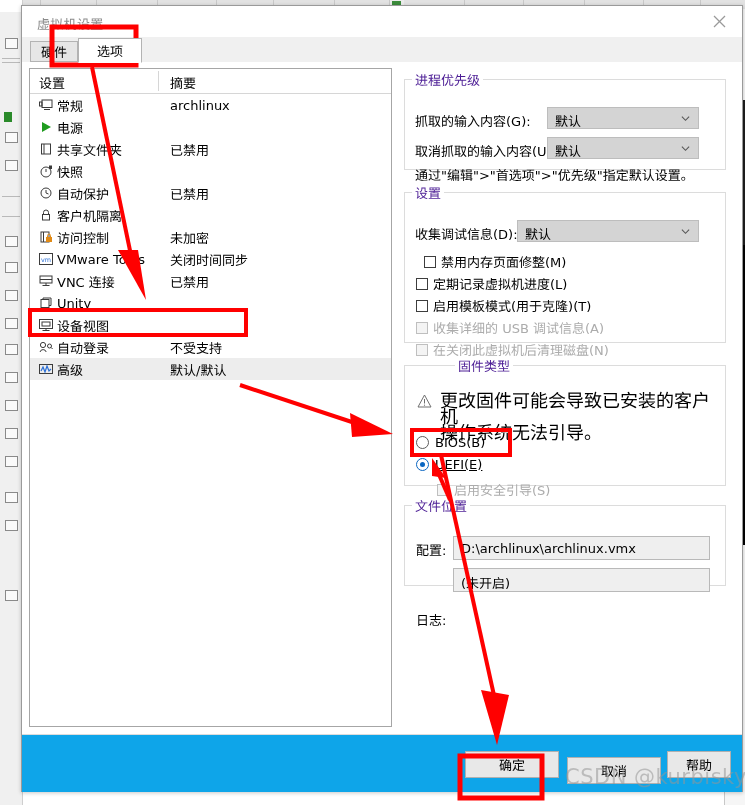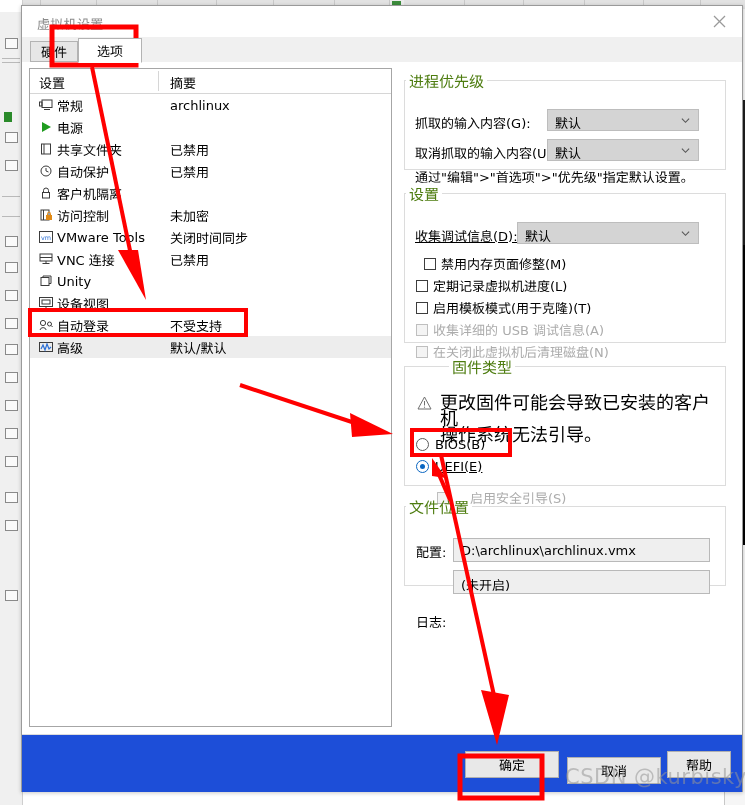--- a/index.html
+++ b/index.html
@@ -168,21 +168,21 @@
     width: 720px;
     height: 672px;
     background: #ffffff;
   }
   .footer {
     position: absolute;
     left: 0;
     top: 728px;
     width: 720px;
     height: 57px;
-    background: #1d4ed8;
+    background: #0ea5e9;
     border-top: 1px solid #dcdcdc;
   }
   .btn {
     position: absolute;
     top: 16px;
     height: 27px;
     background: #e8e8e8;
     border: 1px solid #b0b0b0;
     font-size: 13px;
     color: #000;
@@ -266,24 +266,24 @@
   }
   fieldset.grp {
     position: absolute;
     margin: 0;
     padding: 0;
     border: 1px solid #dcdcdc;
     background: transparent;
     box-sizing: border-box;
   }
   fieldset.grp > legend {
-    margin-left: 1px;
+    margin-left: 7px;
     padding: 0 3px;
-    font-size: 15px;
-    color: #4d7c0f;
+    font-size: 13px;
+    color: #4c1d95;
   }
   .lbl-inline {
     position: absolute;
     font-size: 13px;
     color: #000;
     white-space: nowrap;
   }
   .combo {
     position: absolute;
     height: 22px;
@@ -519,20 +519,31 @@
             <span class="ico">
               <svg width="12" height="12" viewBox="0 0 12 12">
                   <rect x="1.5" y="1" width="9" height="10" fill="none" stroke="#3b3b3b"></rect>
                   <line x1="4" y1="1" x2="4" y2="11" stroke="#3b3b3b"></line>
                 </svg>
             </span>
             <span class="lbl">共享文件夹</span>
             <span class="sum">已禁用</span>
           </div>
 
+          <div class="row">
+            <span class="ico">
+              <svg width="13" height="13" viewBox="0 0 13 13">
+                  <circle cx="6" cy="7" r="5" fill="none" stroke="#3b3b3b"></circle>
+                  <line x1="6" y1="7" x2="6" y2="4" stroke="#3b3b3b"></line>
+                  <rect x="9" y="0.5" width="3" height="3.5" fill="#3b3b3b"></rect>
+                </svg>
+            </span>
+            <span class="lbl">快照</span>
+            <span class="sum"></span>
+          </div>
 
           <div class="row">
             <span class="ico">
               <svg width="12" height="12" viewBox="0 0 12 12">
                   <circle cx="6" cy="6" r="5" fill="none" stroke="#3b3b3b"></circle>
                   <polyline points="6,3 6,6 8.5,7" fill="none" stroke="#3b3b3b"></polyline>
                 </svg>
             </span>
             <span class="lbl">自动保护</span>
             <span class="sum">已禁用</span>
@@ -653,21 +664,21 @@
             <span class="val">默认</span>
             <svg class="chev" viewBox="0 0 10 10">
                 <polyline points="1,3 5,7 9,3" fill="none" stroke="#555" stroke-width="1.2"></polyline>
               </svg>
           </div>
           <span class="hint" style="left:10px; top:76px;">通过"编辑"&gt;"首选项"&gt;"优先级"指定默认设置。</span>
         </fieldset>
 
         <fieldset class="grp" style="left:0; top:115px; width:322px; height:160px;">
           <legend>设置</legend>
-          <span class="lbl-inline" style="left:10px; top:22px;text-decoration:underline;">收集调试信息(D):</span>
+          <span class="lbl-inline" style="left:10px; top:22px;">收集调试信息(D):</span>
           <div class="combo" style="left:112px; top:18px; width:182px;">
             <span class="val">默认</span>
             <svg class="chev" viewBox="0 0 10 10">
                 <polyline points="1,3 5,7 9,3" fill="none" stroke="#555" stroke-width="1.2"></polyline>
               </svg>
           </div>
 
           <div class="cbrow" style="left:11px; top:50px;padding-left:8px;">
             <span class="cbox"></span>
             <span class="ctext">禁用内存页面修整(M)</span>
@@ -704,21 +715,21 @@
 操作系统无法引导。</span>
           </div>
           <div class="rbrow" style="left:11px; top:60px;">
             <span class="radio"></span>
             <span class="rtext">BIOS(B)</span>
           </div>
           <div class="rbrow" style="left:11px; top:82px;text-decoration:underline;">
             <span class="radio on"></span>
             <span class="rtext">UEFI(E)</span>
           </div>
-          <div class="cbrow disabled" style="left:32px; top:111px;gap:16px;">
+          <div class="cbrow disabled" style="left:32px; top:105px;">
             <span class="cbox"></span>
             <span class="ctext">启用安全引导(S)</span>
           </div>
         </fieldset>
 
         <fieldset class="grp" style="left:0; top:428px; width:322px; height:90px;">
           <legend>文件位置</legend>
           <span class="lbl-inline" style="left:11px; top:25px;">配置:</span>
           <div class="field" style="left:48px; top:21px; width:257px;">
             <span class="fval">D:\archlinux\archlinux.vmx</span>

